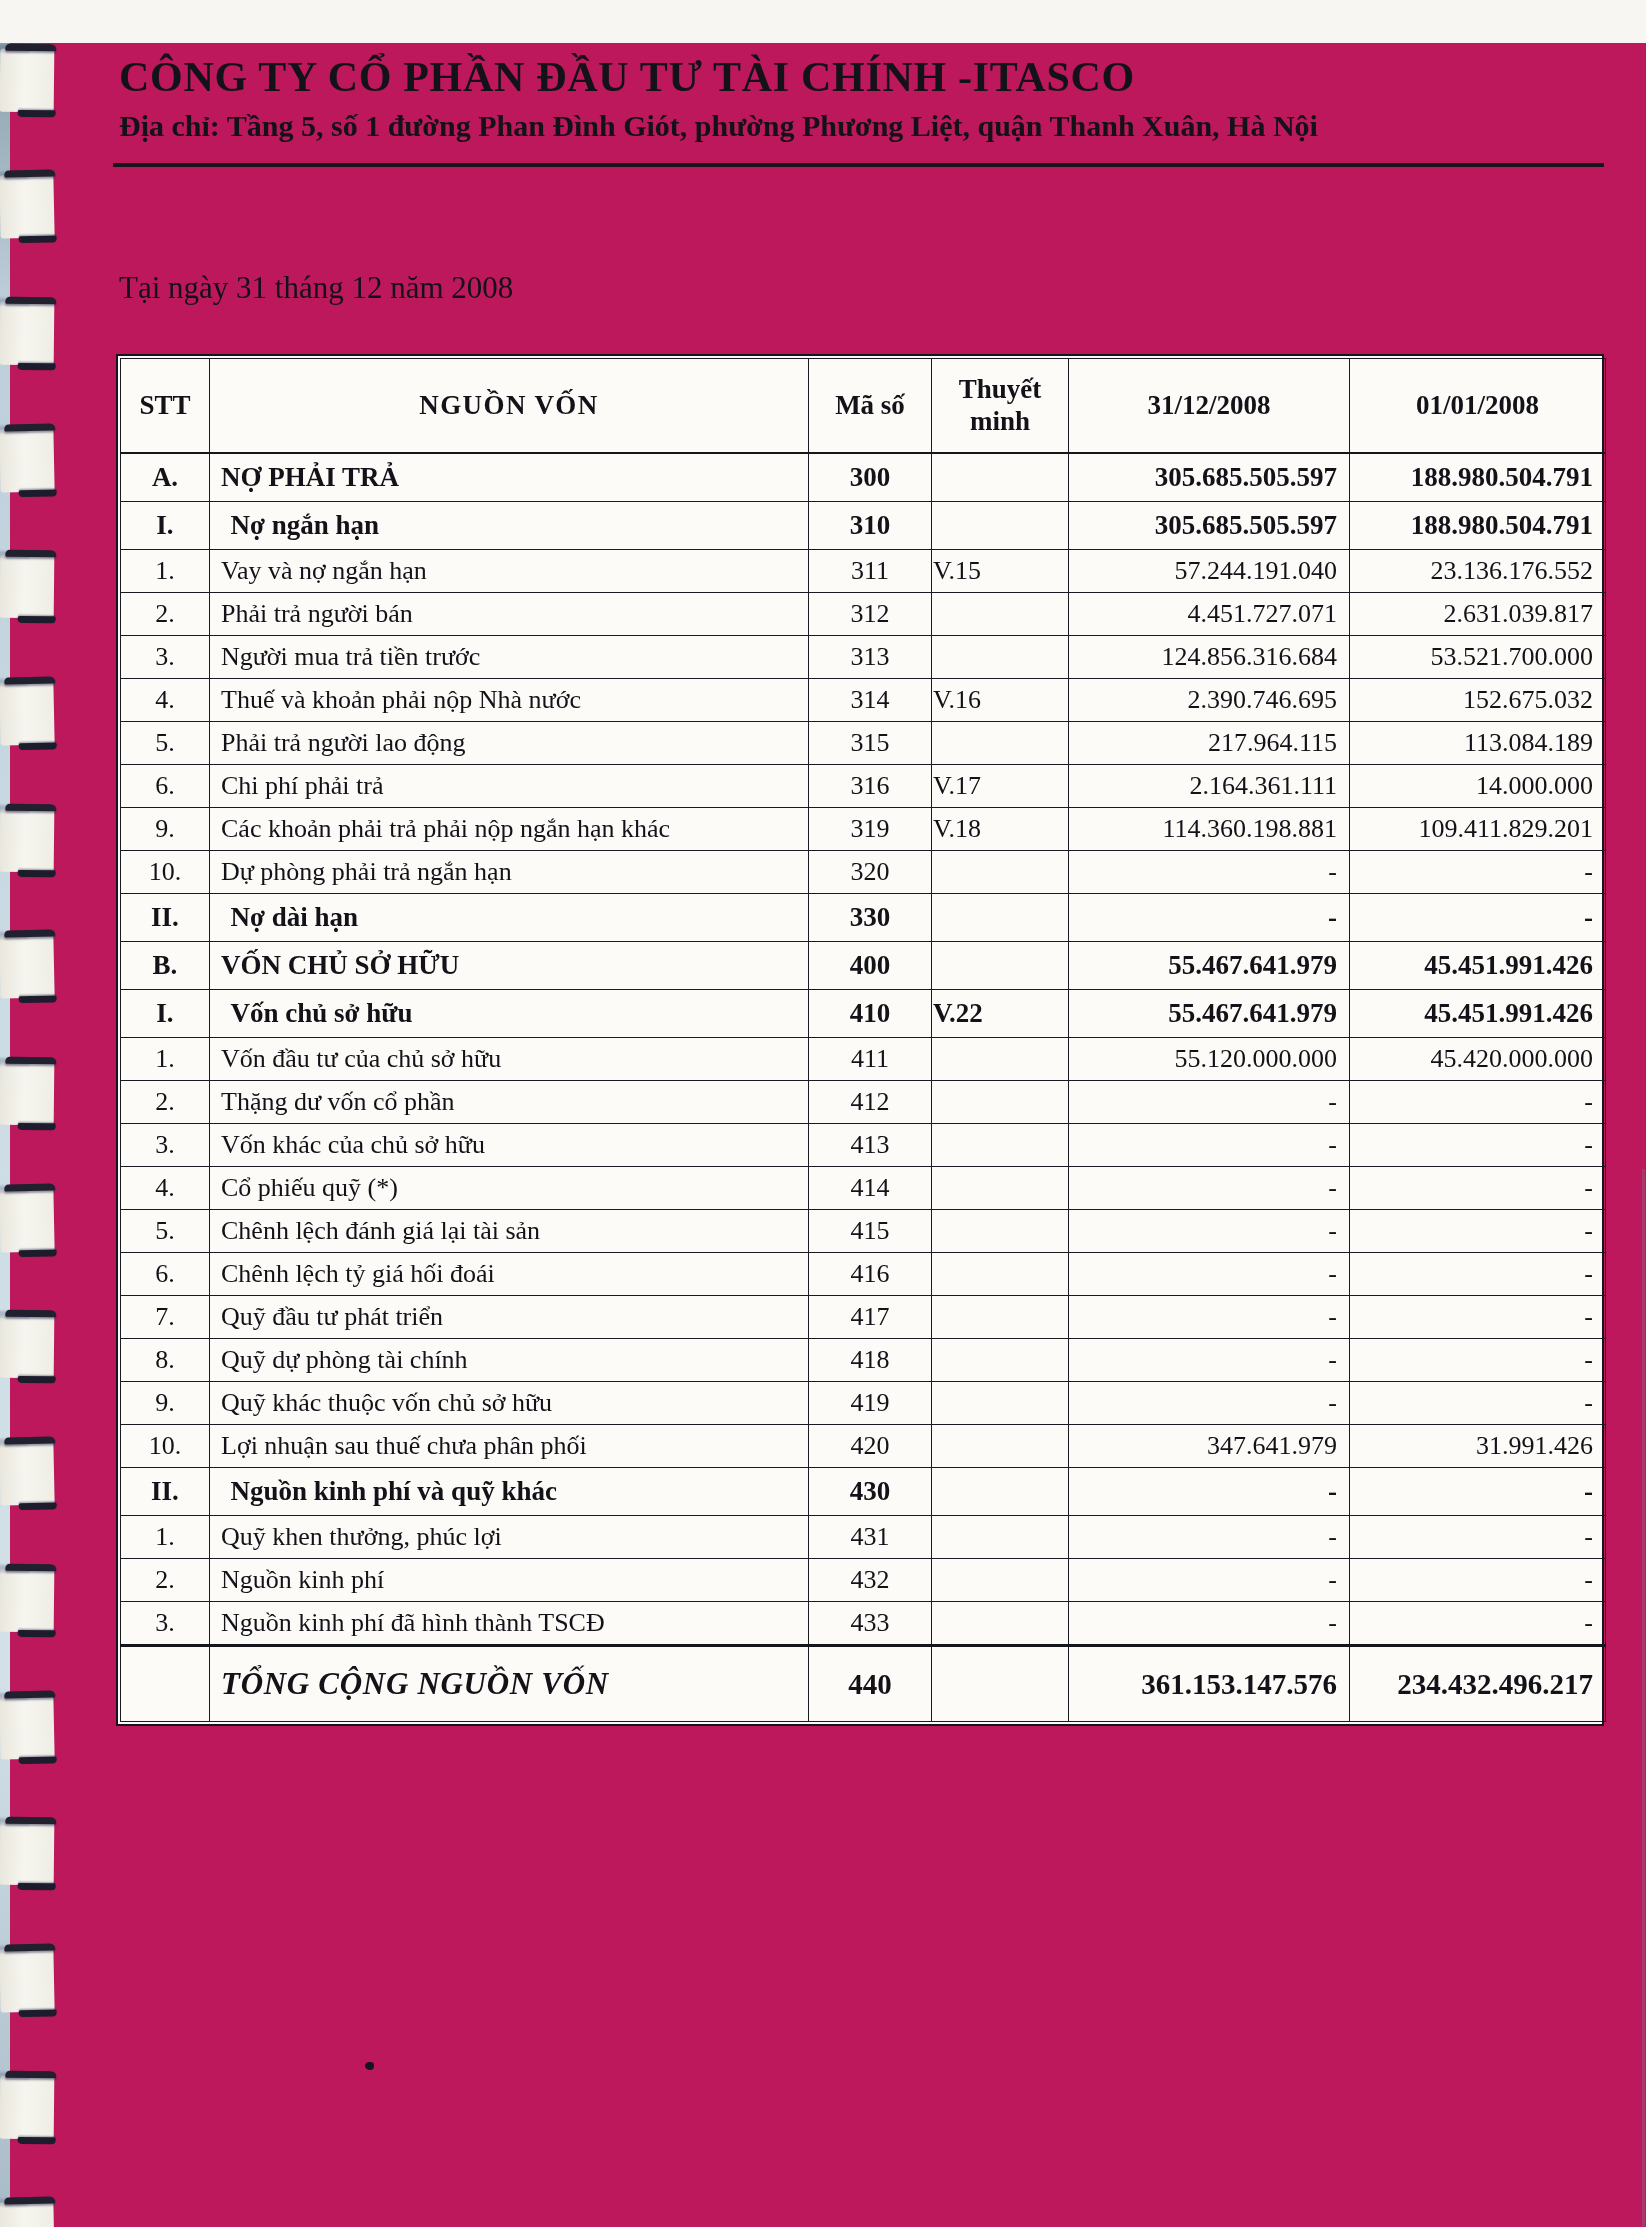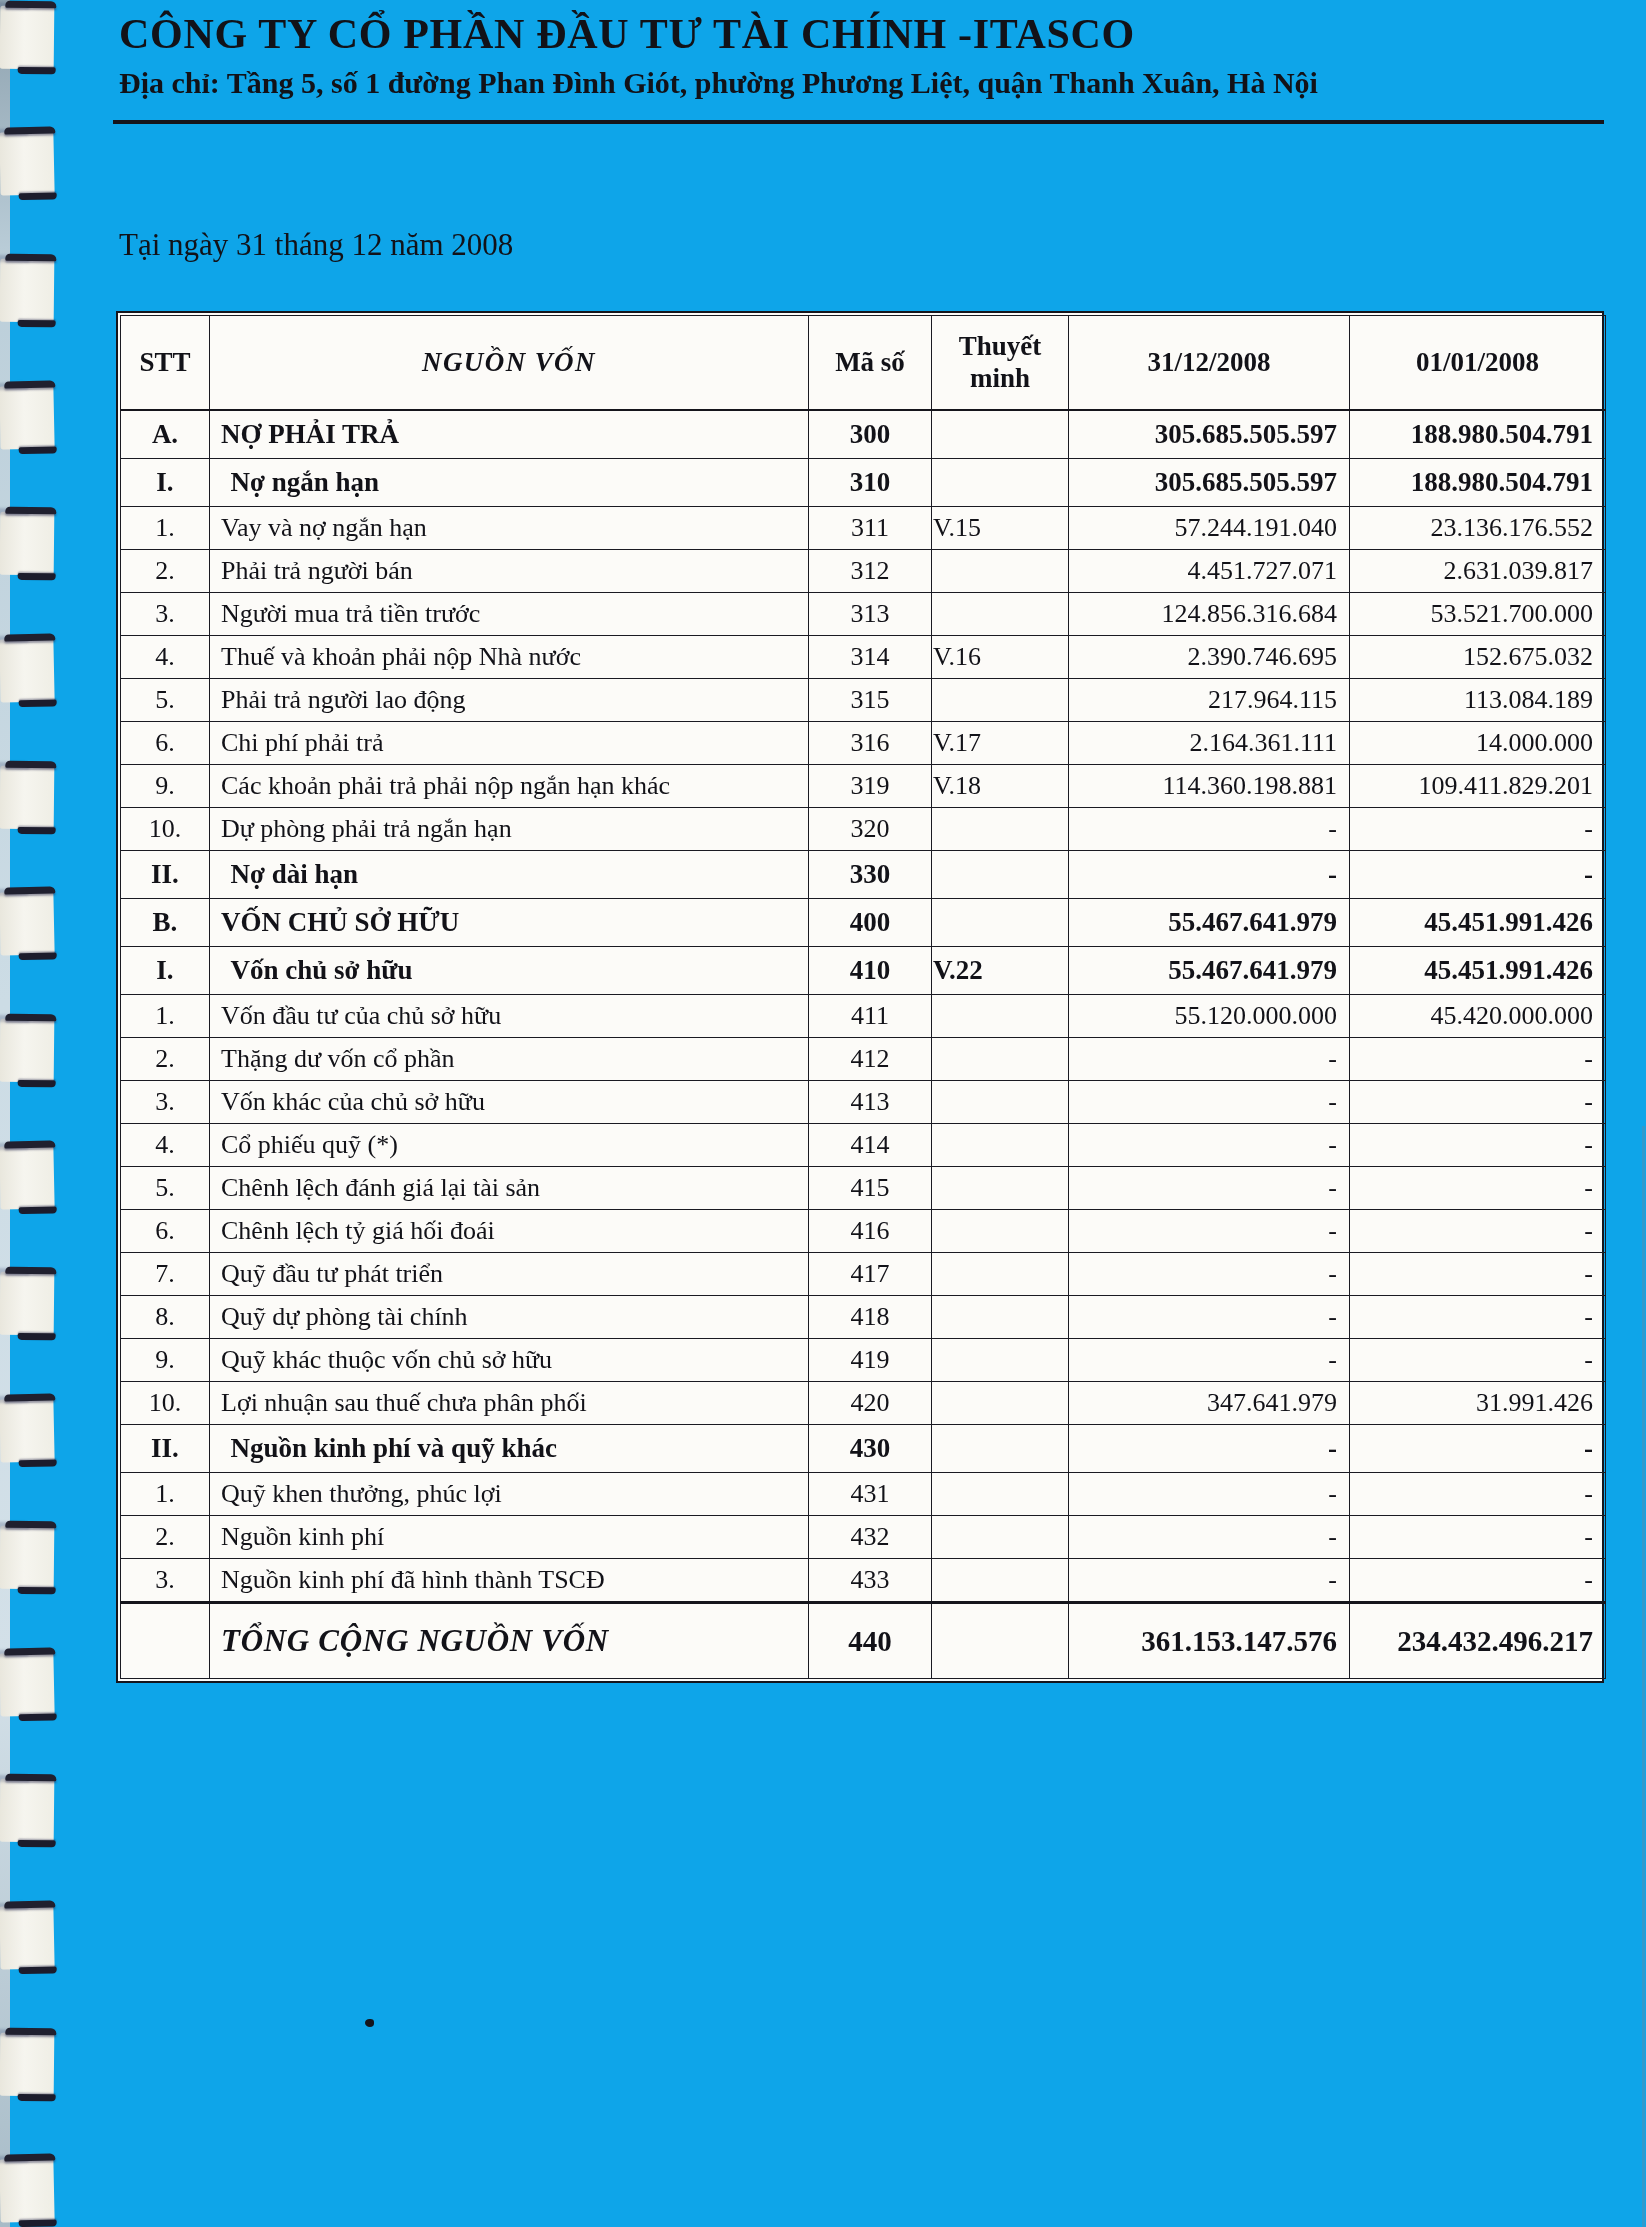--- a/index.html
+++ b/index.html
@@ -2,21 +2,21 @@
 <html style="font-size:11px"><head>
 <meta charset="utf-8">
 <style>
   html,body{margin:0;padding:0;}
   body{
     width:1647px;height:2227px;position:relative;overflow:hidden;
     background:#f7f6f3;
     font-family:"Liberation Serif","DejaVu Serif",serif;
     color:#121218;
   }
-  .page{position:absolute;inset:0;background:#0ea5e9;}
+  .page{position:absolute;inset:0;background:#be185d;margin-top:43px;}
   
   .edge-strip{position:absolute;left:0;top:0;width:10.2px;height:100%;
     background:linear-gradient(180deg,#8da1ae 0%,#bccfda 12%,#ccdce5 45%,#d3e0e8 75%,#a7bbc7 100%);}
   .ring{position:absolute;left:0;width:54px;height:63px;
     background:linear-gradient(90deg,#e9e7dd 0%,#f6f5ef 45%,#efeee5 100%);
     border-radius:2.7px;}
   .ring::before{content:"";position:absolute;top:-5.5px;left:4.8px;right:-2px;height:7.5px;
     background:#20202f;border-radius:5.5px 6.8px 2px 2px;
     box-shadow:0 2px 2px rgba(35,35,70,.45), -27px 1.4px 2.7px rgba(60,70,110,.25);}
   .ring::after{content:"";position:absolute;bottom:-4.8px;left:18px;right:-2px;height:6.8px;
@@ -90,21 +90,21 @@
           <col style="width:89px">
           <col style="width:599px">
           <col style="width:123px">
           <col style="width:137px">
           <col style="width:281px">
           <col style="width:256px">
         </colgroup>
         <thead>
           <tr>
             <th>STT</th>
-            <th style="letter-spacing:1.4px;font-style:italic;">NGUỒN VỐN</th>
+            <th style="letter-spacing:1.4px;">NGUỒN VỐN</th>
             <th>Mã số</th>
             <th>Thuyết minh</th>
             <th>31/12/2008</th>
             <th>01/01/2008</th>
           </tr>
         </thead>
         <tbody id="rows">
             <tr class="section">
               <td class="c-stt">A.</td>
               <td class="c-label">NỢ PHẢI TRẢ</td>

